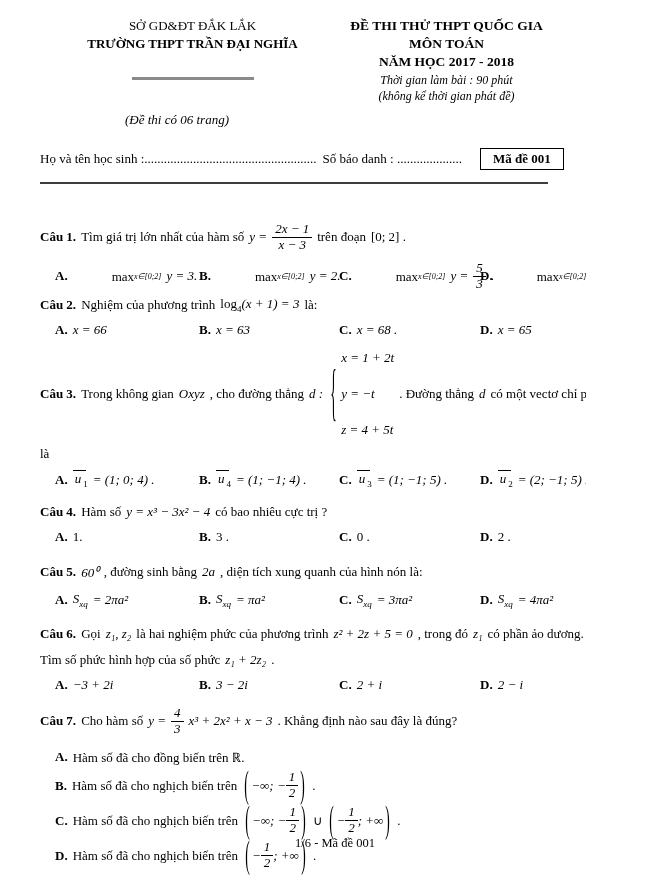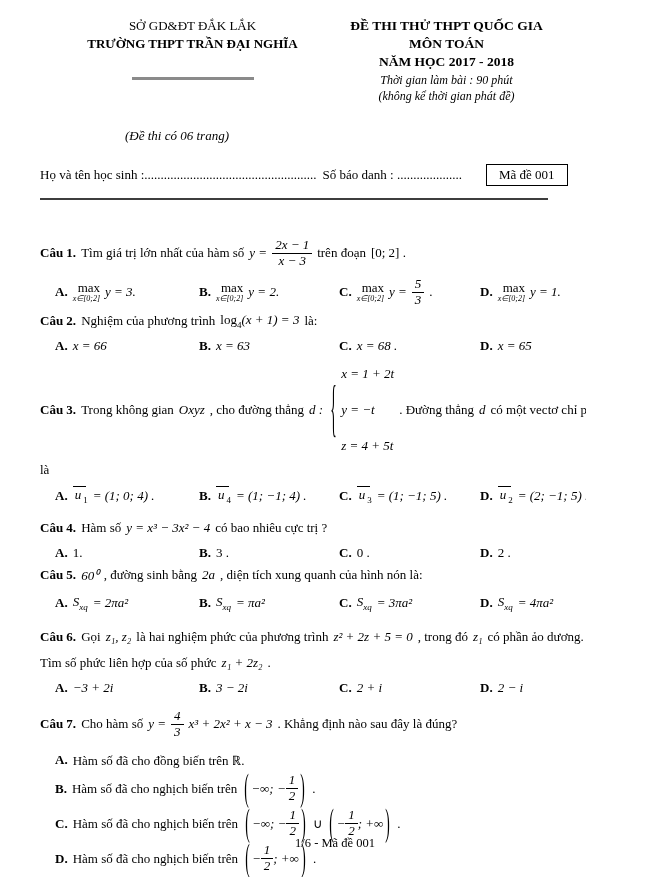--- a/index.html
+++ b/index.html
@@ -13,41 +13,41 @@
 
   
   .hdr { display:flex; }
   .hdr-left { width:305px; text-align:center; line-height:1.4; }
   .hdr-left .l1 { font-size:13px; }
   .hdr-left .l2 { font-weight:bold; font-size:13px; }
   .hdr-right { flex:1; text-align:center; line-height:1.35; }
   .hdr-right .t1, .hdr-right .t2 { font-weight:bold; font-size:13.5px; }
   .hdr-right .t3, .hdr-right .t4 { font-style:italic; font-size:12px; }
   .hr-short { width:122px; margin:24px auto 0; border-top:3px solid #8a8a8a; }
-  .pages-note { font-style:italic; margin:24px 0 0 85px; }
+  .pages-note { font-style:italic; margin:8px 0 0 85px; }
 
   .info-row { display:flex; align-items:center; margin-top:20px; white-space:nowrap; }
   .sbd { margin-left:6px; }
-  .exam-code { border:1.5px solid #000; font-weight:normal; padding:2px 12px; margin-left:24px; }
+  .exam-code { border:1.5px solid #000; font-weight:bold; padding:2px 12px; margin-left:18px; }
   .divider { border-top:2px solid #3d3d3d; margin-top:12px; }
 
   
   .q { margin-left:0; }
   .qline { display:flex; align-items:center; column-gap:5px; white-space:nowrap; }
   .qlabel { font-weight:bold; }
   .math { font-style:italic; }
   .opts { display:grid; grid-template-columns:144px 140px 141px 1fr; padding-left:15px; align-items:center; }
   .opt { display:flex; align-items:center; gap:5px; white-space:nowrap; }
   .letter { font-weight:bold; }
 
   .frac { display:inline-flex; flex-direction:column; text-align:center; line-height:1.15; font-style:italic; }
   .frac .fn { border-bottom:1px solid #000; padding:0 3px; }
   .frac .fd { padding:0 3px; }
 
-  .limop { display:inline-flex; flex-direction:column; align-items:flex-end; line-height:1; }
+  .limop { display:inline-flex; flex-direction:row; align-items:center; line-height:1;margin-left:39px; }
   .limop .lsub { font-size:8px; margin-top:1px; font-style:italic; }
 
   .cases { display:inline-flex; align-items:center; }
   .cases .brace { font-size:15px; transform:scale(0.9,4.2); line-height:1; margin:0 4px 0 2px; font-weight:300; }
   .cases .rows { display:flex; flex-direction:column; row-gap:20px; font-style:italic; }
 
   .vec { font-style:italic; position:relative; padding:0 2px; }
   .vec::after { content:""; position:absolute; left:0; right:-3px; top:-1px; border-top:1px solid #000; }
   sub { font-size:9px; }
 
@@ -230,21 +230,21 @@
           <span class="letter">C.</span>
           <span>0 .</span>
         </div>
       <div class="opt">
           <span class="letter">D.</span>
           <span>2 .</span>
         </div>
     </div>
   </div>
 
-  <div class="q" style="margin-top:5px;">
+  <div class="q" style="margin-top:18px;">
     <div class="qline">
       <span class="qlabel">Câu 5.</span>
       <span class="math">60⁰</span>
       <span>, đường sinh bằng</span>
       <span class="math">2a</span>
       <span>, diện tích xung quanh của hình nón là:</span>
     </div>
     <div class="opts" style="margin-top:10px;">
       <div class="opt">
           <span class="letter">A.</span>
@@ -274,21 +274,21 @@
       <span class="qlabel">Câu 6.</span>
       <span>Gọi</span>
       <span class="math">z₁, z₂</span>
       <span>là hai nghiệm phức của phương trình</span>
       <span class="math">z² + 2z + 5 = 0</span>
       <span>, trong đó</span>
       <span class="math">z₁</span>
       <span>có phần ảo dương.</span>
     </div>
     <div class="qline" style="margin-top:10px;">
-      <span>Tìm số phức liên hợp của số phức</span>
+      <span>Tìm số phức hình hợp của số phức</span>
       <span class="math">z₁ + 2z₂</span>
       <span>.</span>
     </div>
     <div class="opts" style="margin-top:9px;">
       <div class="opt">
           <span class="letter">A.</span>
           <span class="math">−3 + 2i</span>
         </div>
       <div class="opt">
           <span class="letter">B.</span>

